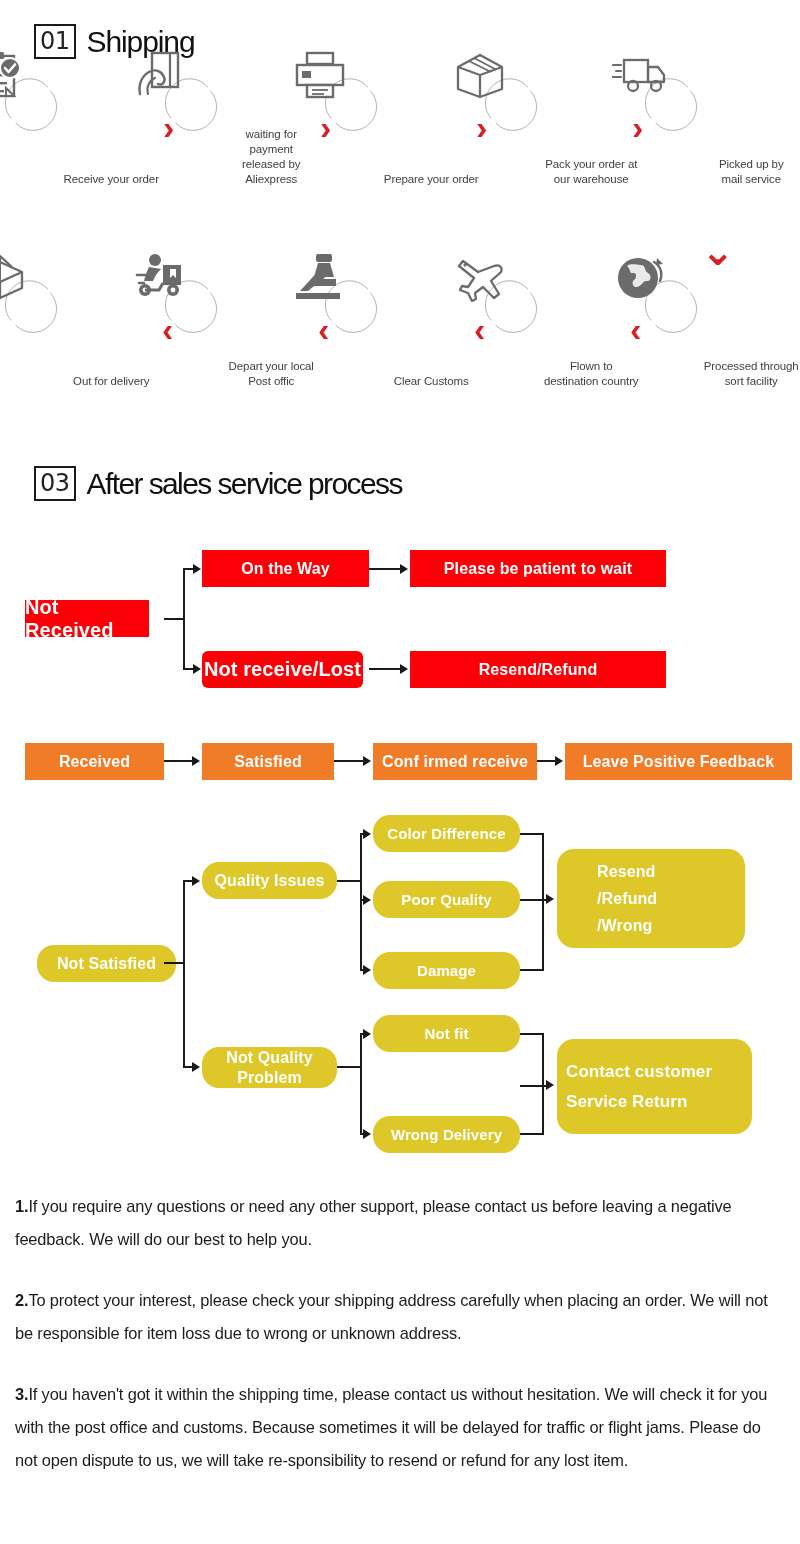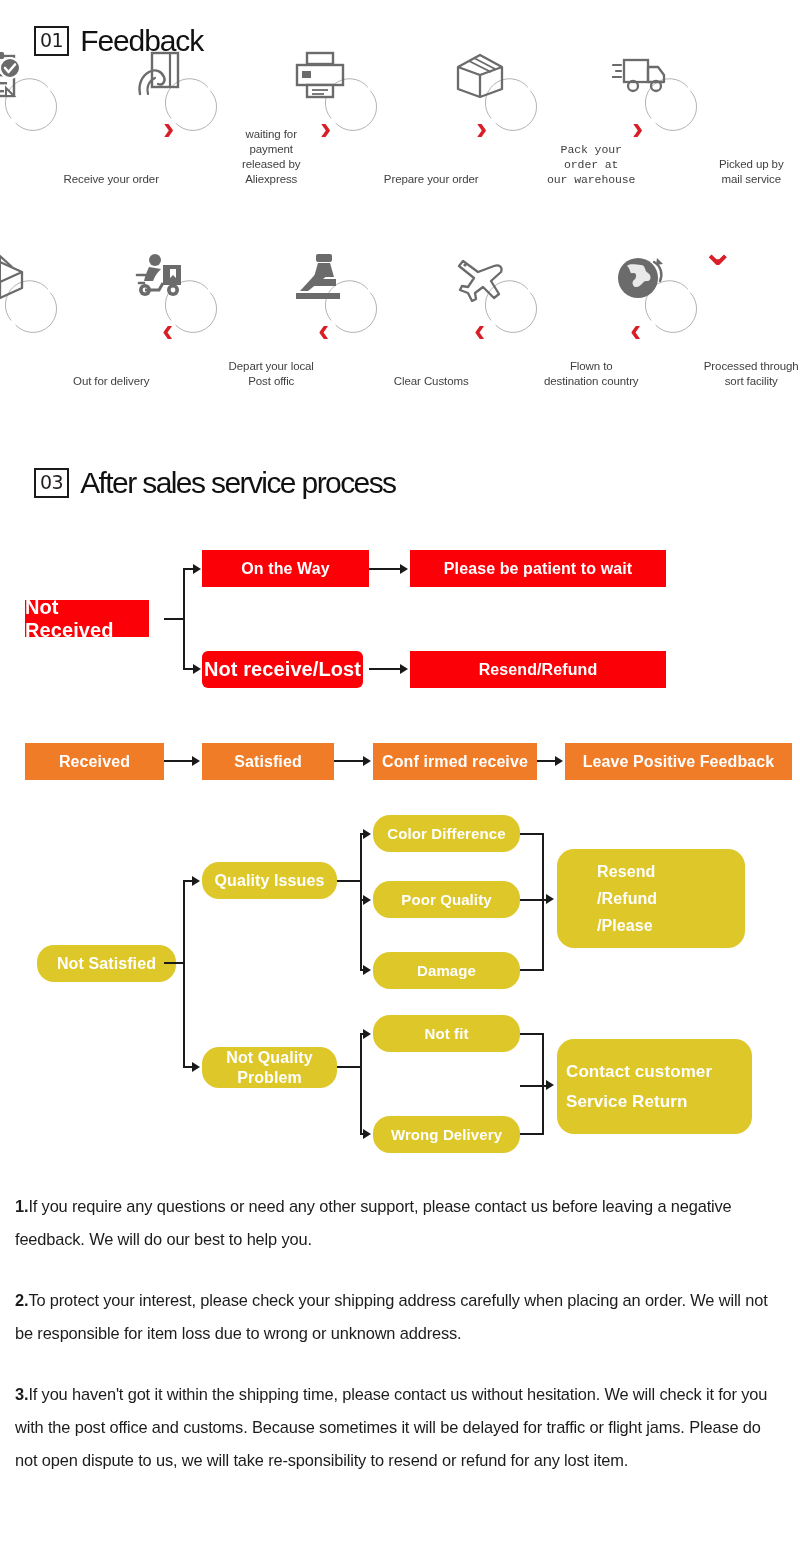--- a/index.html
+++ b/index.html
@@ -3,21 +3,21 @@
 <meta charset="utf-8">
 <style>
   html,body{margin:0;padding:0;background:#fff;}
   body{width:800px;height:1544px;position:relative;
        font-family:"Liberation Sans","DejaVu Sans",sans-serif;
        color:#231f20;-webkit-font-smoothing:antialiased;}
   .page{position:relative;width:800px;height:1544px;overflow:hidden;}
 
   
   .sec-head{position:absolute;display:flex;align-items:center;gap:11px;}
-  .sec-num{border:2px solid #1a1a1a;font-size:19px;line-height:1;
+  .sec-num{border:2px solid #1a1a1a;font-size:24px;line-height:1;
            padding:3px 4px 4px 4px;font-weight:400;letter-spacing:-.5px;
            font-family:"DejaVu Sans",sans-serif;}
   .sec-title{font-size:30px;font-weight:400;letter-spacing:-1.1px;color:#111;
              font-family:"Liberation Sans",sans-serif;}
   .sec-title.tight{letter-spacing:-1.6px;}
 
   
   .steps{position:absolute;left:0;width:800px;display:flex;}
   .step{width:160px;display:flex;flex-direction:row;align-items:flex-end;}
   .circle{width:112px;height:112px;position:relative;}
@@ -44,21 +44,21 @@
         font-family:"Liberation Sans",sans-serif;letter-spacing:-.15px;}
   .note b{font-weight:bold;}
 </style>
 </head>
 <body>
 
 <div class="page">
 
   <div class="sec-head" style="left:34px;top:24px;">
     <span class="sec-num">01</span>
-    <span class="sec-title">Feedback</span>
+    <span class="sec-title">Shipping</span>
   </div>
 
   <div class="steps" style="top:75px;">
 
     <div class="step">
       <div class="circle">
         <svg viewBox="0 0 112 112">
             <path d="M20 78 A40 40 0 1 1 86 22" fill="none" stroke="#8d8d8d" stroke-width="1.2"></path>
             <path d="M90 28 A40 40 0 0 1 28 86" fill="none" stroke="#8d8d8d" stroke-width="1.2"></path>
           </svg>
@@ -125,21 +125,21 @@
             <path d="M90 28 A40 40 0 0 1 28 86" fill="none" stroke="#8d8d8d" stroke-width="1.2"></path>
           </svg>
         <svg class="ico" width="52" height="48" viewBox="0 0 52 48">
           <path d="M4 16 L26 4 L48 16 L48 38 L26 46 L4 38 Z" fill="none" stroke="#6b6b6b" stroke-width="2.3" stroke-linejoin="round"></path>
           <path d="M4 16 L26 24 L48 16" fill="none" stroke="#6b6b6b" stroke-width="2.3" stroke-linejoin="round"></path>
           <line x1="26" y1="24" x2="26" y2="46" stroke="#6b6b6b" stroke-width="2.3"></line>
           <line x1="15" y1="10" x2="37" y2="21" stroke="#6b6b6b" stroke-width="1.8"></line>
           <line x1="20" y1="7" x2="42" y2="18.5" stroke="#6b6b6b" stroke-width="1.8"></line>
         </svg>
       </div>
-      <div class="cap" style="white-space:pre-line;font-family:Liberation Mono, monospace;">Pack your order at
+      <div class="cap" style="white-space:pre-line;">Pack your order at
 our warehouse</div>
     </div>
 
     <div class="step">
       <div class="circle">
         <svg viewBox="0 0 112 112">
             <path d="M20 78 A40 40 0 1 1 86 22" fill="none" stroke="#8d8d8d" stroke-width="1.2"></path>
             <path d="M90 28 A40 40 0 0 1 28 86" fill="none" stroke="#8d8d8d" stroke-width="1.2"></path>
           </svg>
         <svg class="ico" width="56" height="42" viewBox="0 0 56 42">
@@ -299,21 +299,21 @@
 
   <div class="box yellow" style="left:25px;top:945px;width:139px;height:37px;font-size:16px;margin-left:12px;">Not Satisfied</div>
   <div class="box yellow" style="left:202px;top:862px;width:135px;height:37px;font-size:16px;">Quality Issues</div>
   <div class="box yellow" style="left:373px;top:815px;width:147px;height:37px;font-size:15px;">Color Difference</div>
   <div class="box yellow" style="left:373px;top:881px;width:147px;height:37px;font-size:15px;">Poor Quality</div>
   <div class="box yellow" style="left:373px;top:952px;width:147px;height:37px;font-size:15px;">Damage</div>
 
   <div class="box yellow" style="left:557px;top:849px;width:188px;height:99px;flex-direction:column;align-items:flex-start;justify-content:center;padding-left:40px;font-size:16px;line-height:27px;">
     <span>Resend</span>
     <span>/Refund</span>
-    <span>/Please</span>
+    <span>/Wrong</span>
   </div>
 
   <div class="box yellow" style="left:202px;top:1047px;width:135px;height:41px;flex-direction:column;justify-content:center;font-size:16px;line-height:20px;">
     <span>Not Quality</span>
     <span>Problem</span>
   </div>
 
   <div class="box yellow" style="left:373px;top:1015px;width:147px;height:37px;font-size:15px;">Not fit</div>
   <div class="box yellow" style="left:373px;top:1116px;width:147px;height:37px;font-size:15px;">Wrong Delivery</div>
 

